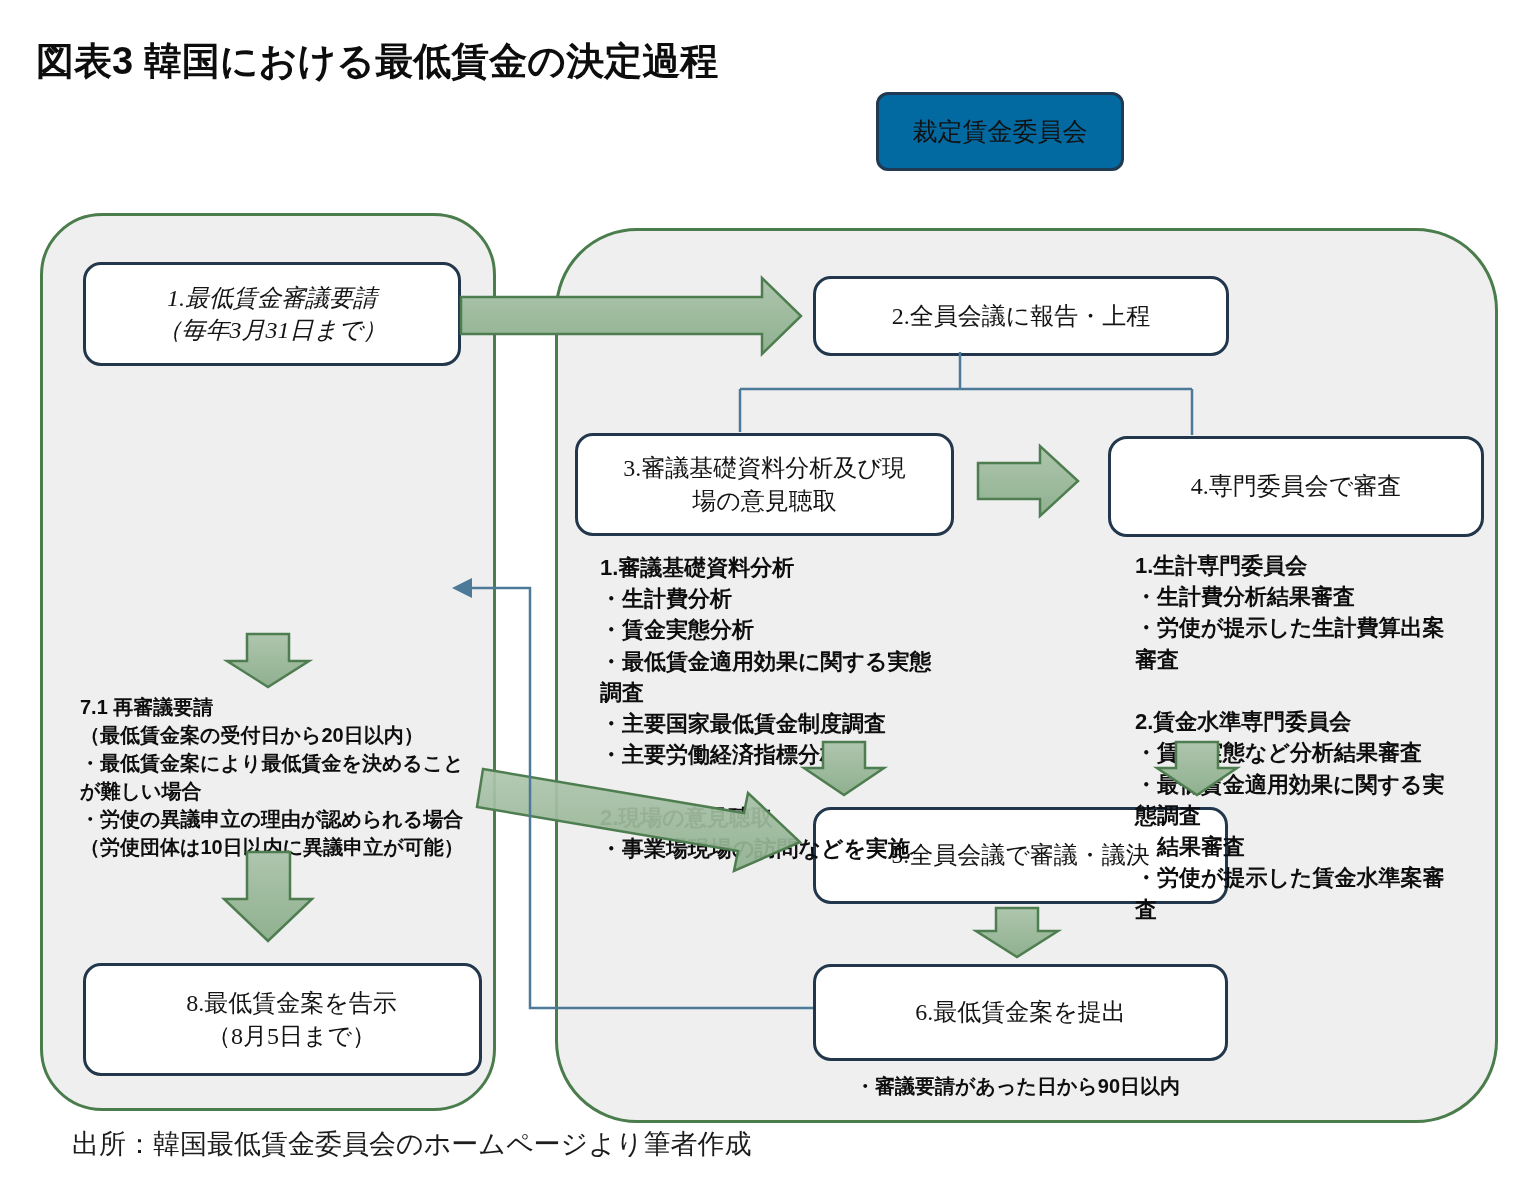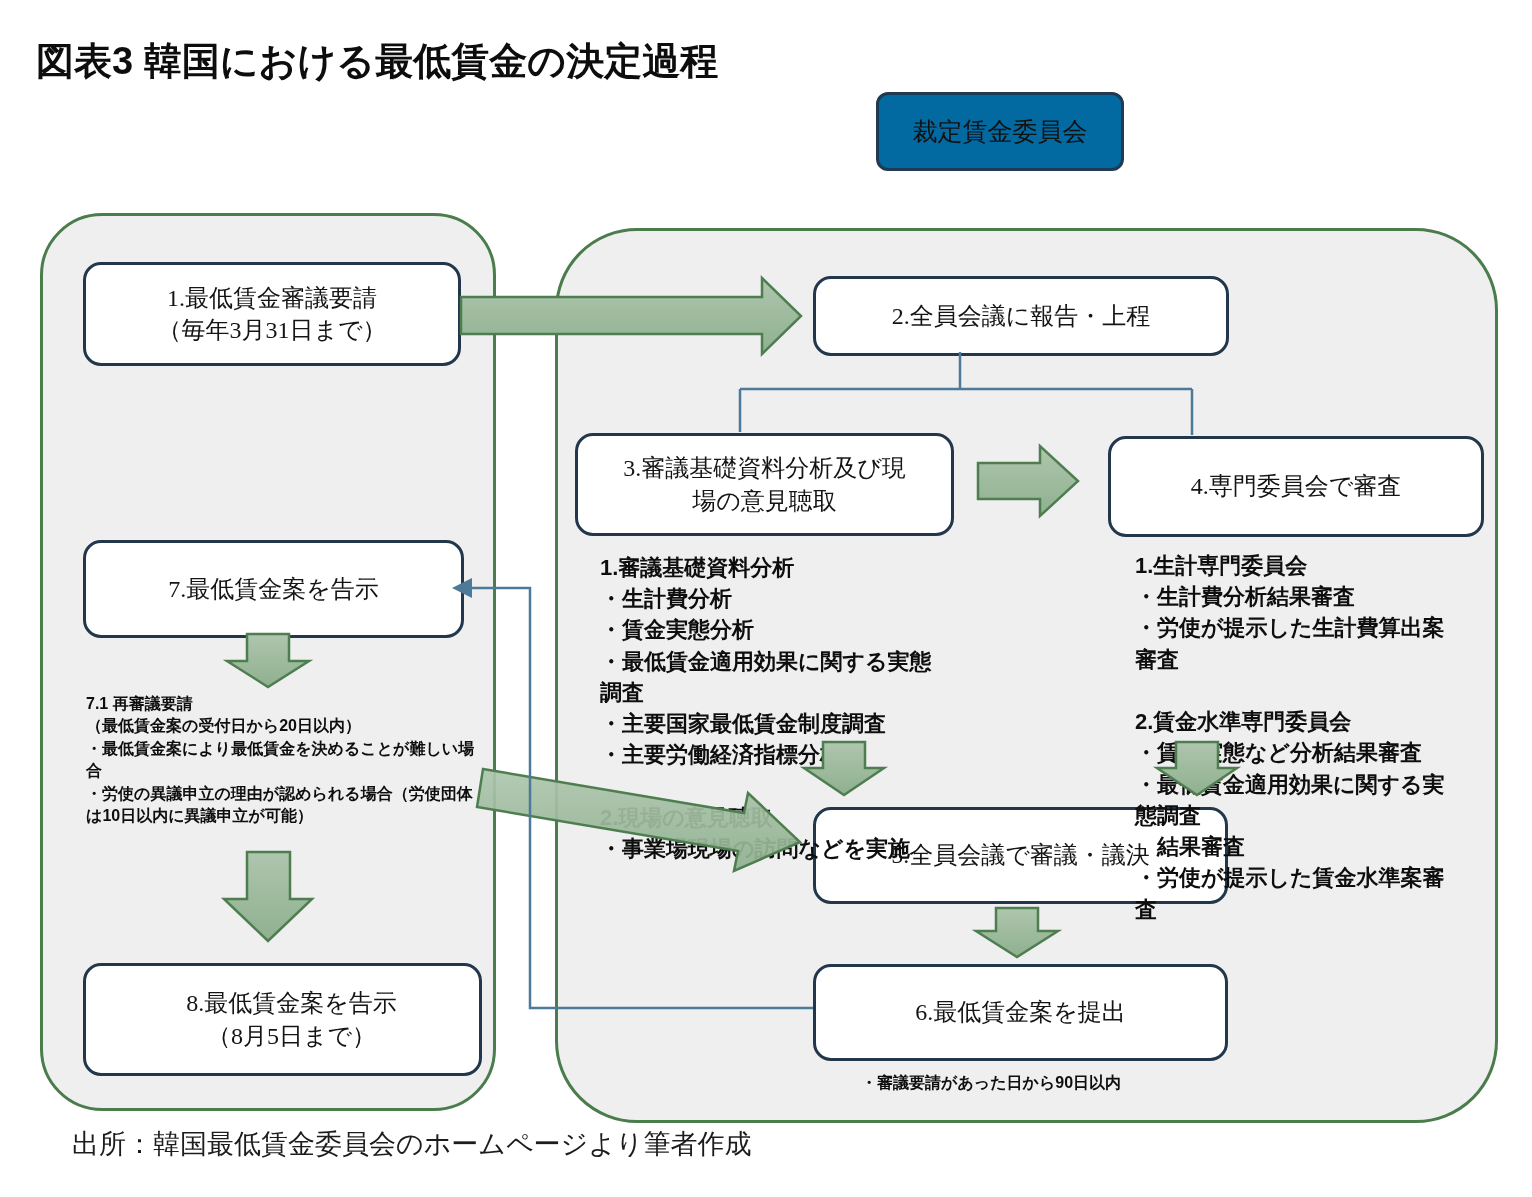--- a/index.html
+++ b/index.html
@@ -24,21 +24,21 @@
     position:absolute; background:#ffffff; border:3px solid #22374b; border-radius:18px;
     display:flex; align-items:center; justify-content:center; text-align:center;
     font-family:"Liberation Serif", serif; font-size:24px; color:#141414;
     white-space:pre-line; line-height:1.35;
   }
   .notes {
     position:absolute; white-space:pre-line; color:#0e0e0e;
     font-size:22px; font-weight:600; line-height:1.42;
     font-family:"Liberation Sans", sans-serif;
   }
-  .notes.small { font-size:16px; line-height:1.40;margin-left:6px; }
+  .notes.small { font-size:20px; line-height:1.40; }
   .source-line {
     position:absolute; left:36px; top:1126px; font-size:27px; color:#1c1c1c;
     font-family:"Liberation Sans", sans-serif;
     margin-left:36px;
   }
   svg.overlay { position:absolute; left:0; top:0; pointer-events:none; }
 </style>
 </head>
 <body>
 
@@ -46,29 +46,28 @@
 
   <div class="page-title">図表3 韓国における最低賃金の決定過程</div>
 
   <div class="header-box" style="left:832px; top:92px; width:242px; height:73px; background:#0369a1;margin-left:44px;">
     <span>裁定賃金委員会</span>
   </div>
 
   <div class="container-group" style="left:40px; top:213px; width:450px; height:892px; border-radius:62px;"></div>
   <div class="container-group" style="left:555px; top:228px; width:937px; height:889px; border-radius:82px;"></div>
 
-  <div class="flow-box" style="left:83px; top:262px; width:372px; height:98px;">1.最低賃金審議要請
+  <div class="flow-box" style="left:83px; top:262px; width:372px; height:98px;font-style:italic;">1.最低賃金審議要請
 （毎年3月31日まで）</div>
   <div class="flow-box" style="left:813px; top:276px; width:410px; height:74px;">2.全員会議に報告・上程</div>
   <div class="flow-box" style="left:575px; top:433px; width:373px; height:97px;">3.審議基礎資料分析及び現
 場の意見聴取</div>
-  <div class="flow-box" style="left:1108px; top:436px; width:370px; height:95px;">4.専門委員会で審査</div>
+  <div class="flow-box" style="left:1108px; top:436px; width:370px; height:95px;border-radius:19px;">4.専門委員会で審査</div>
   <div class="flow-box" style="left:813px; top:807px; width:409px; height:91px;">5.全員会議で審議・議決</div>
   <div class="flow-box" style="left:813px; top:964px; width:409px; height:91px;">6.最低賃金案を提出</div>
-  <div class="flow-box" style="left:83px; top:540px; width:375px; height:92px;">7.最低賃金案を告示</div>
   <div class="flow-box" style="left:83px; top:963px; width:375px; height:107px;padding-left:18px;">8.最低賃金案を告示
 （8月5日まで）</div>
 
   <div class="notes" style="left:600px; top:552px; width:335px;">1.審議基礎資料分析
 ・生計費分析
 ・賃金実態分析
 ・最低賃金適用効果に関する実態調査
 ・主要国家最低賃金制度調査
 ・主要労働経済指標分析
 

